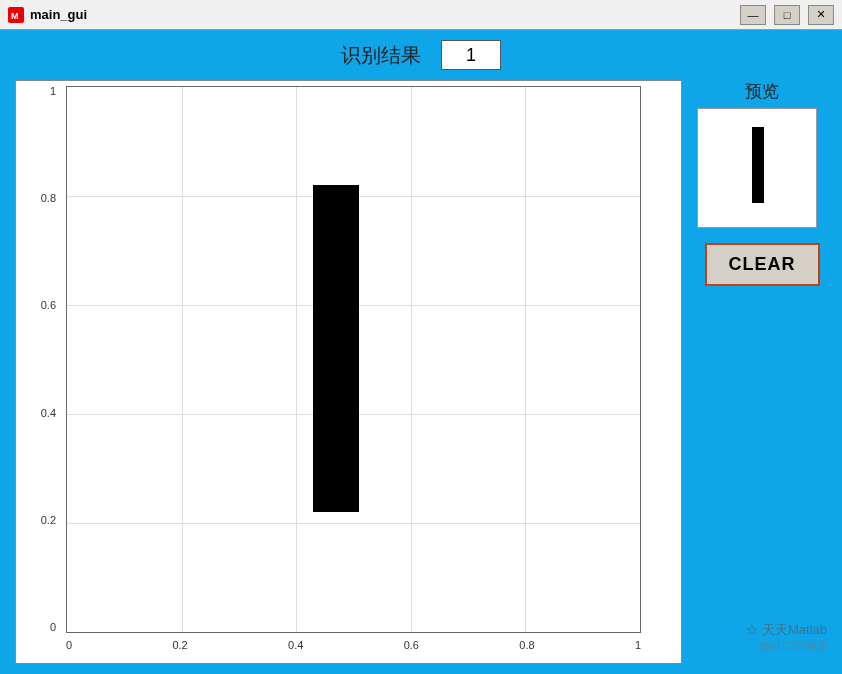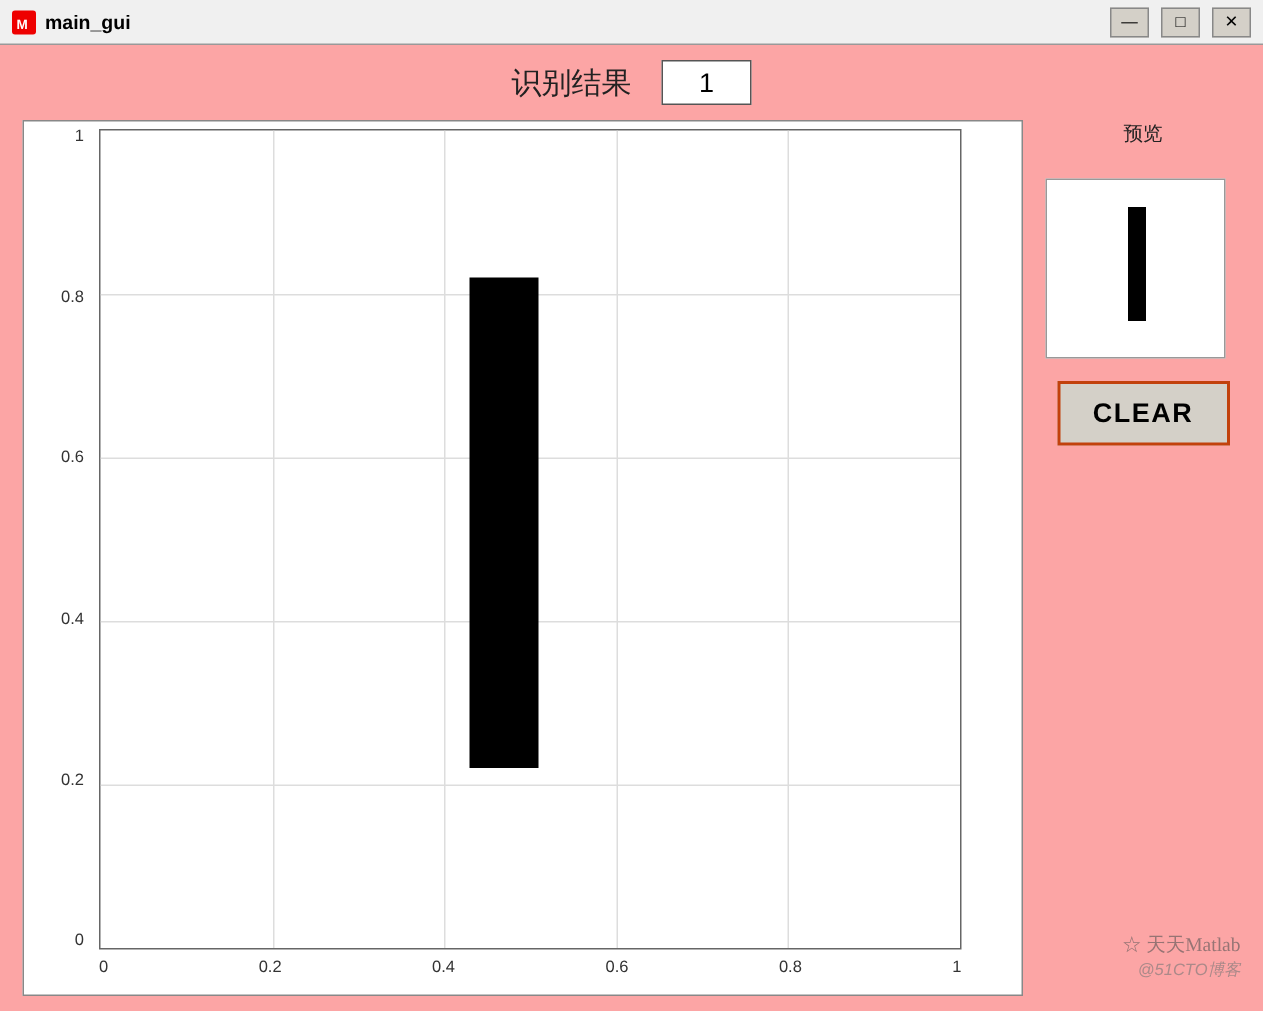--- a/index.html
+++ b/index.html
@@ -65,21 +65,21 @@
       display: flex;
       align-items: center;
       justify-content: center;
       cursor: pointer;
       font-size: 11px;
       color: #000;
     }
 
     
     .main-content {
-      background: #fca5a5;
+      background: #0ea5e9;
       padding: 10px 15px;
       height: calc(674px - 30px);
       display: flex;
       flex-direction: column;
     }
 
     
     .header-row {
       display: flex;
       align-items: center;
@@ -202,23 +202,23 @@
       align-items: center;
     }
 
     
     .preview-section {
       width: 100%;
     }
 
     .preview-label {
       text-align: center;
-      font-size: 13px;
+      font-size: 17px;
       color: #222;
-      margin-bottom: 21px;
+      margin-bottom: 5px;
     }
 
     .preview-box {
       background: #fff;
       border: 1px solid #999;
       width: 120px;
       height: 120px;
       position: relative;
       overflow: hidden;
     }
@@ -264,21 +264,20 @@
       position: absolute;
       bottom: 20px;
       right: 15px;
       text-align: right;
       opacity: 0.6;
     }
 
     .watermark-line1 {
       font-size: 13px;
       color: #555;
-      font-family: Liberation Serif, serif;
     }
 
     .watermark-line2 {
       font-size: 11px;
       color: #777;
       font-style: italic;
     }
   </style>
 </head>
 <body>

